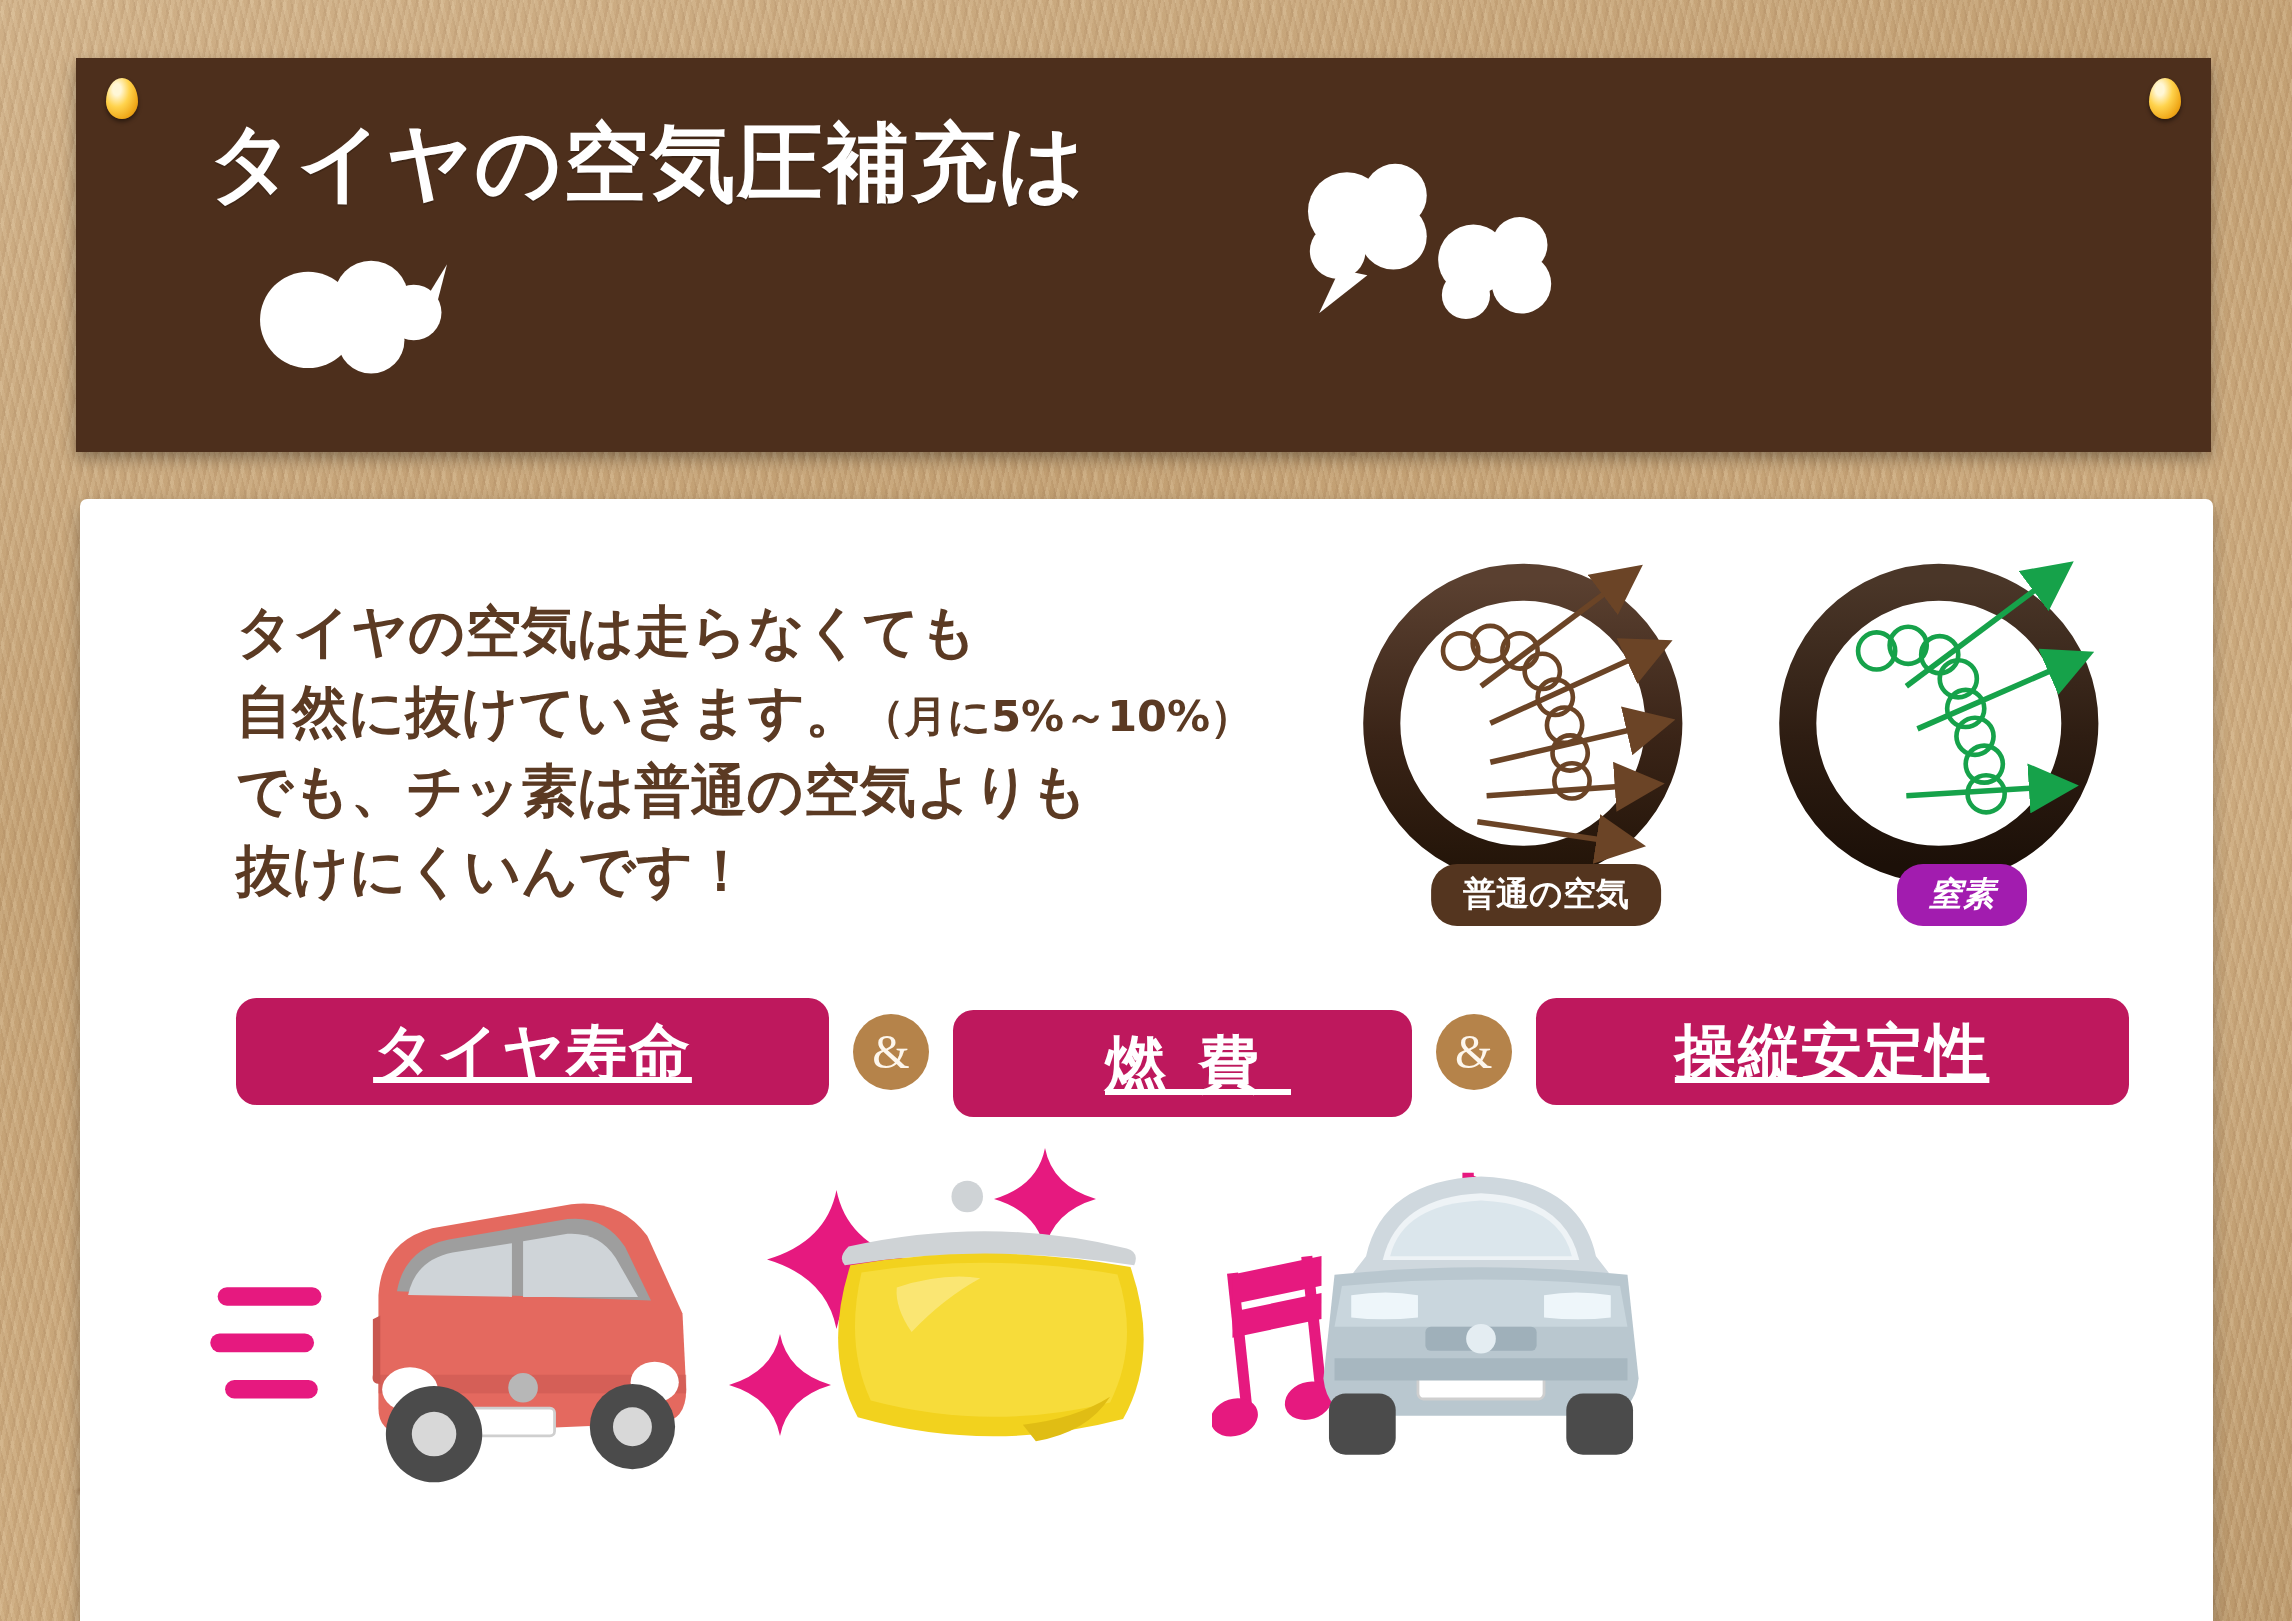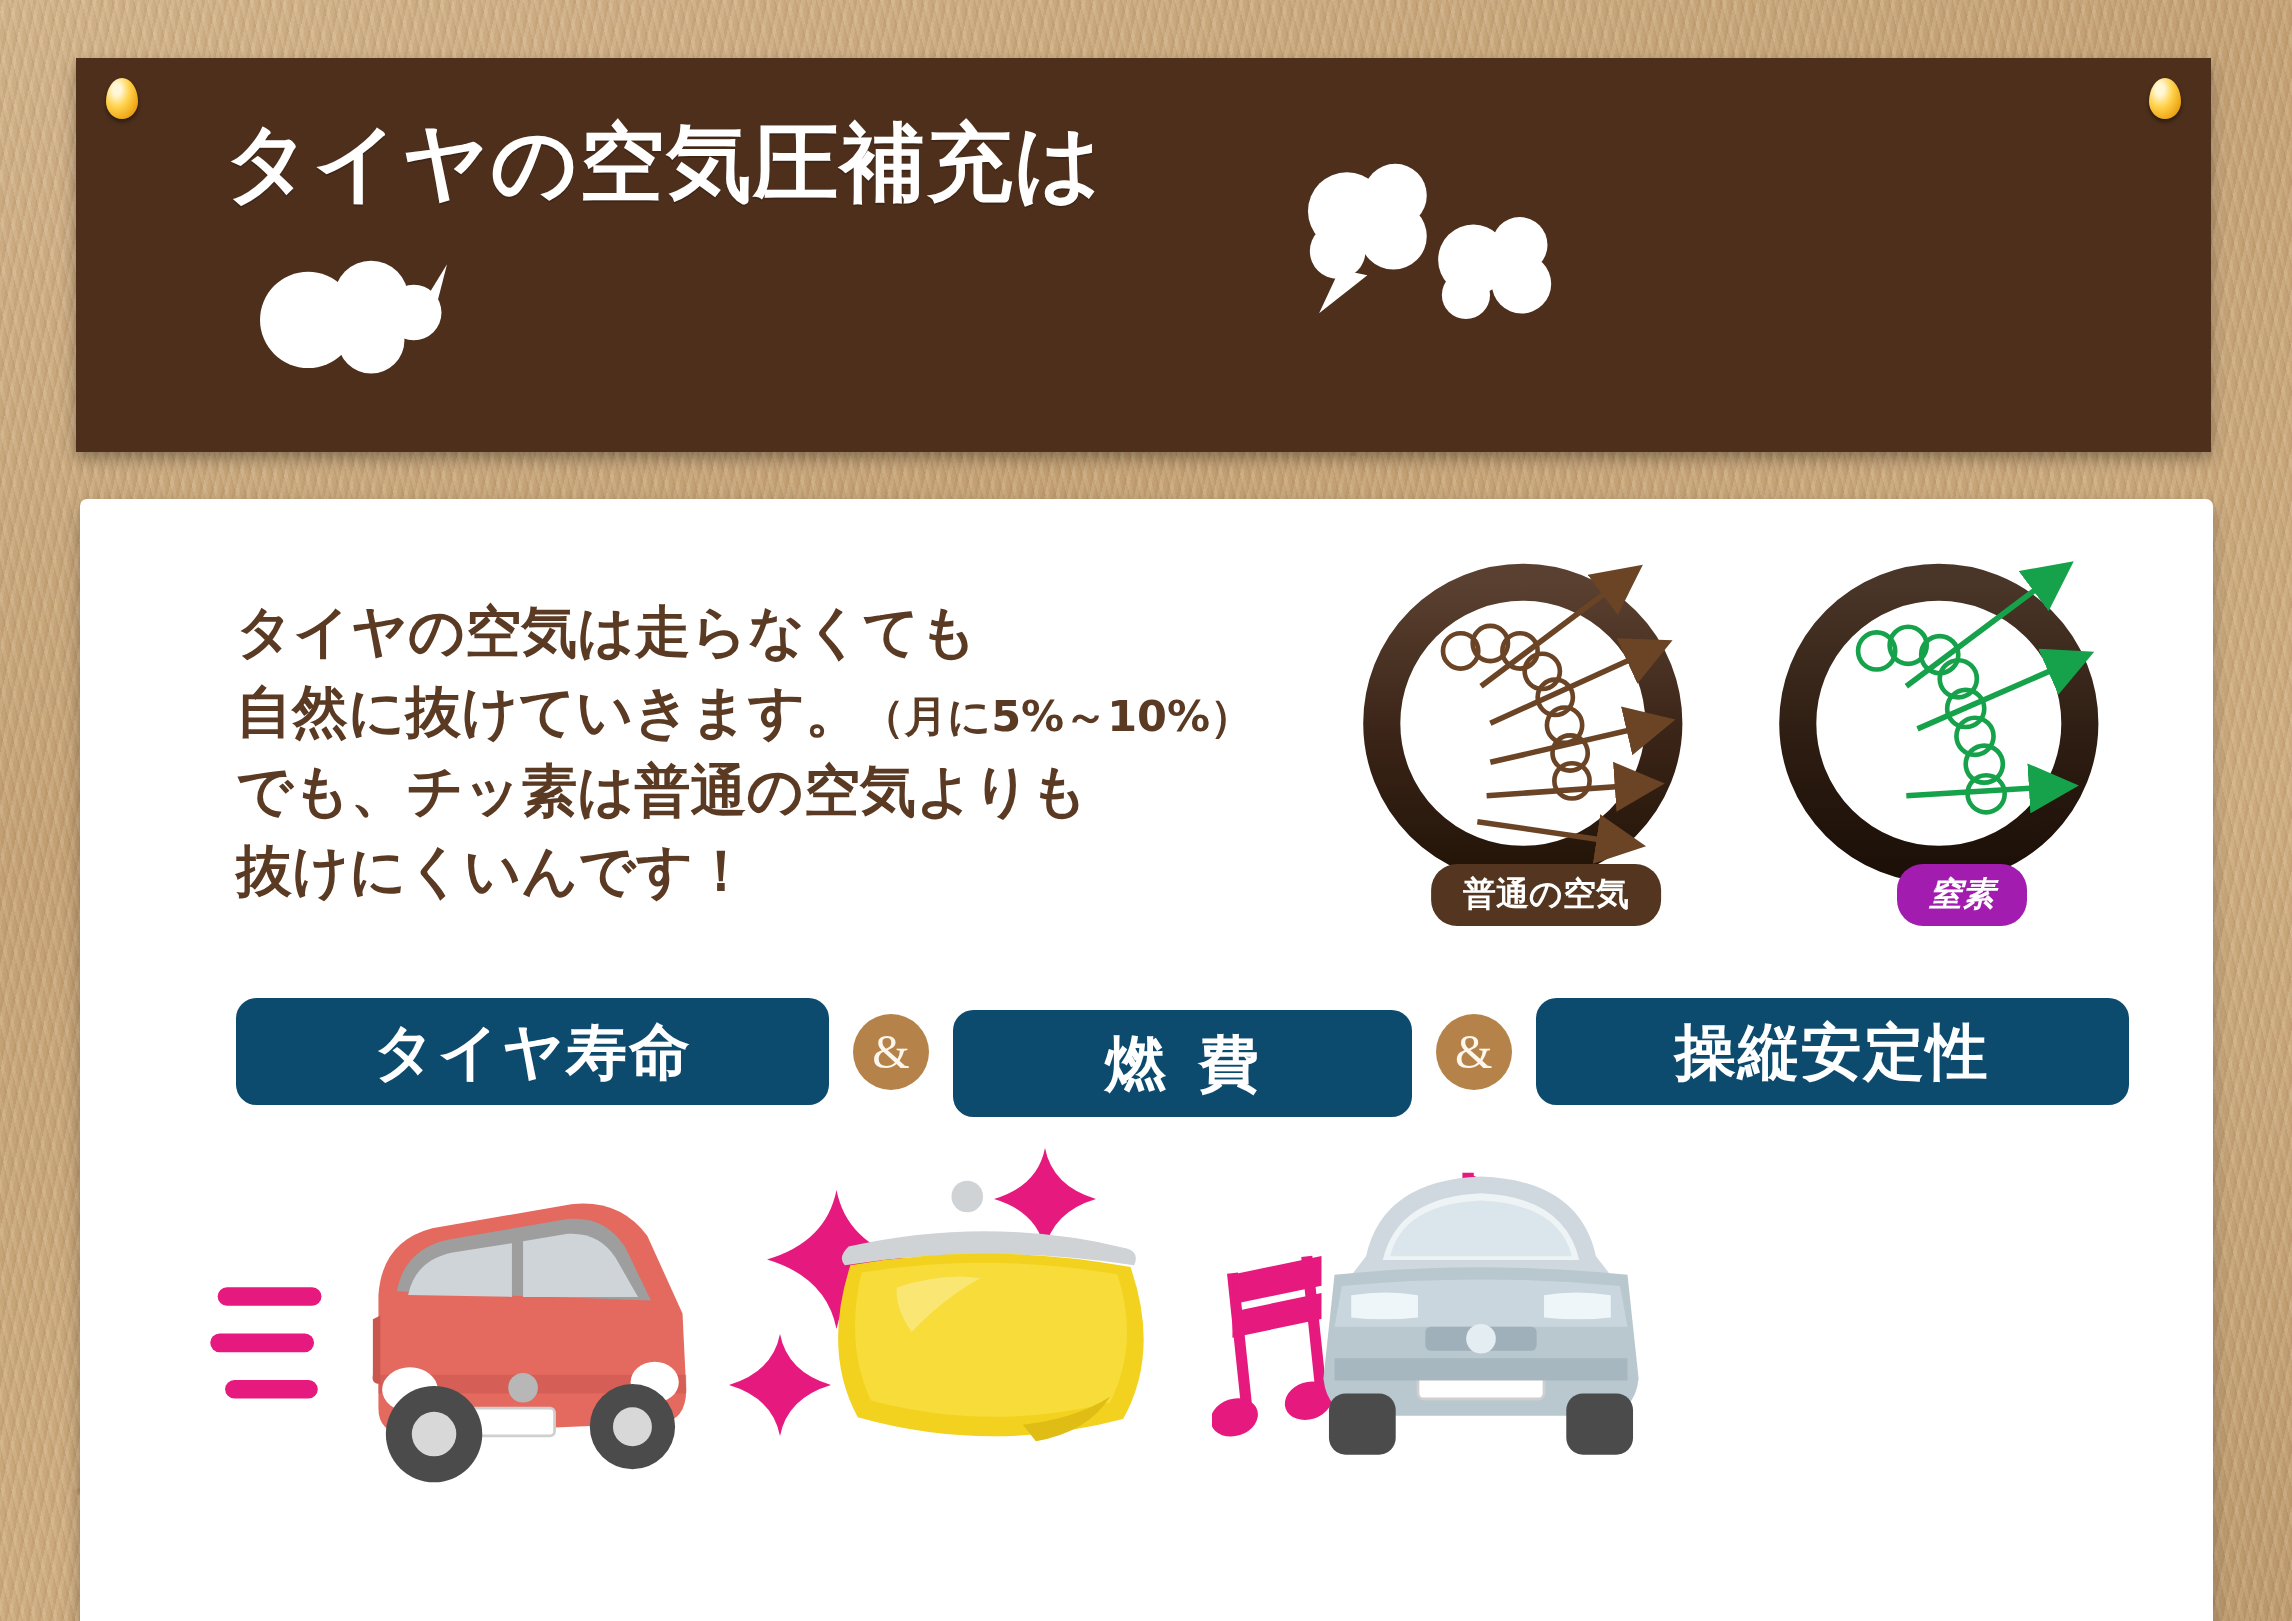--- a/index.html
+++ b/index.html
@@ -67,21 +67,20 @@
   }
   #pin-left{left:30px;top:20.4px;}
   #pin-right{right:30px;top:20.4px;}
 
   #banner-line1{
     position:absolute;left:132px;top:48px;
     color:#fff;font-size:85px;font-weight:700;letter-spacing:1.9px;
     font-family:"DejaVu Sans","Liberation Sans",sans-serif;
     white-space:nowrap;
     text-shadow:0 1.9px 0 rgba(0,0,0,.18);
-    margin-left:16px;
   }
   #banner-line2{
     position:absolute;left:445px;top:139px;
     white-space:nowrap;display:flex;align-items:baseline;
   }
   #banner-big{
     color:#fff;font-size:163px;font-weight:700;letter-spacing:3.7px;line-height:1;
     font-family:"DejaVu Sans","Liberation Sans",sans-serif;
   }
   #banner-tail{
@@ -119,25 +118,25 @@
     font-family:"DejaVu Sans","Liberation Sans",sans-serif;
   }
   #label-air{background:#54351f;}
   #label-n2{background:#a21caf;font-style:italic;}
 
   
   #pills{
     position:absolute;left:156px;top:487px;display:flex;align-items:center;gap:0;
   }
   .pill{
-    background:#0c4a6e;color:#fff;border-radius:20.4px;
+    background:#be185d;color:#fff;border-radius:20.4px;
     font-size:61px;font-weight:700;letter-spacing:1.9px;
     padding:18.6px 37px;white-space:nowrap;line-height:1.15;
     font-family:"DejaVu Sans","Liberation Sans",sans-serif;
-    display:flex;align-items:center;justify-content:center;
+    display:flex;align-items:center;justify-content:center;text-decoration:underline;
   }
   #pill-0{min-width:519px;}
   #pill-1{min-width:390px;letter-spacing:32px;padding-left:50px;padding-right:18.6px;margin-top:24px;}
   #pill-2{min-width:519px;}
   .amp{
     width:76px;height:76px;border-radius:50%;background:#b5834a;color:#fdf6ec;
     display:flex;align-items:center;justify-content:center;
     font-size:48px;font-family:"Liberation Serif","DejaVu Serif",serif;
     margin:0 24px;flex:0 0 auto;
   }

